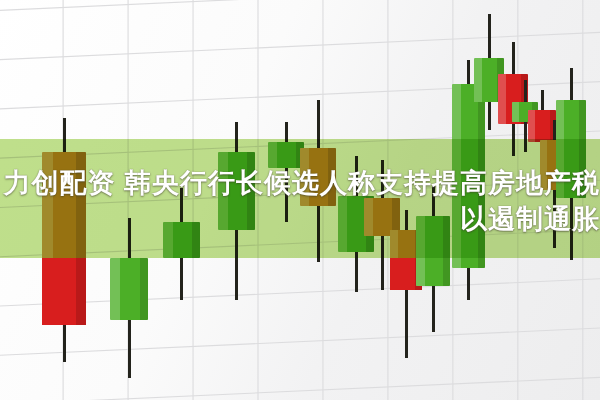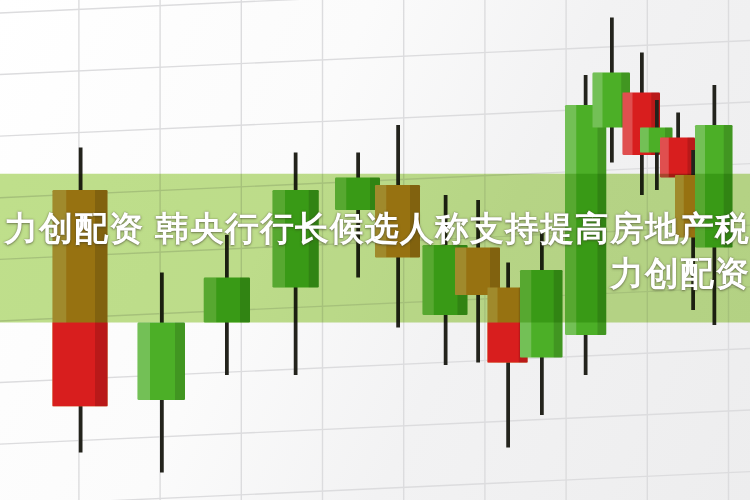--- a/index.html
+++ b/index.html
@@ -158,15 +158,15 @@
       </div>
       <div class="candle" style="left: 556px; width: 30px; top: 0px; height: 400px;">
         <div class="wick" style="top: 68px; height: 192px;"></div>
         <div class="body" style="top: 100px; height: 98px; background: rgb(76, 175, 39);"></div>
       </div>
     </div>
 
   <div class="band" style="top:139px;height:119px;"></div>
 
   <div class="headline hl1">力创配资 韩央行行长候选人称支持提高房地产税</div>
-  <div class="headline hl2">力创配资</div>
+  <div class="headline hl2">以遏制通胀</div>
 
 </div>
 
 </body></html>

